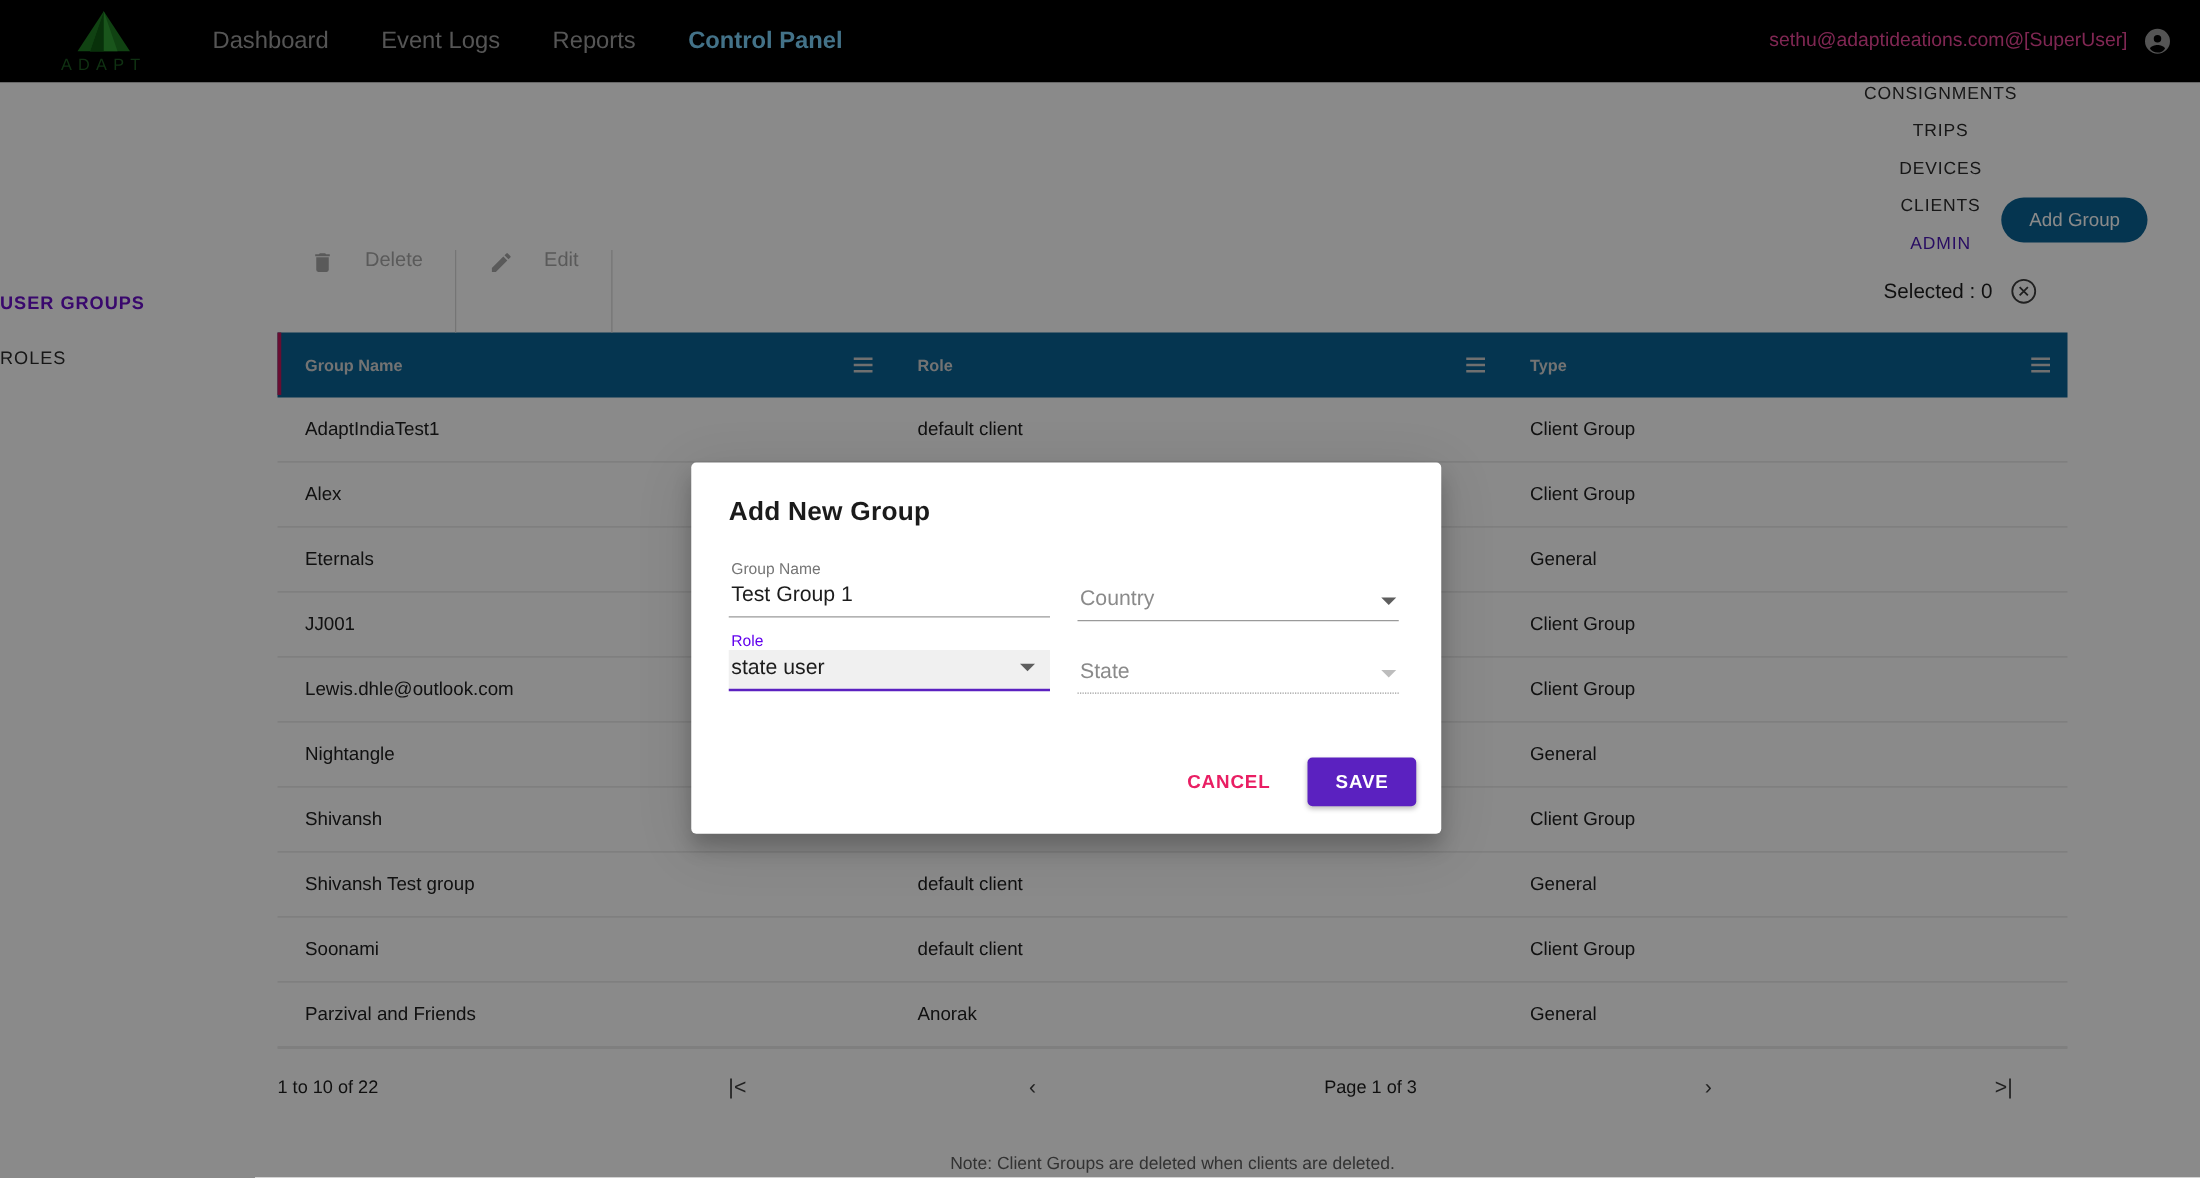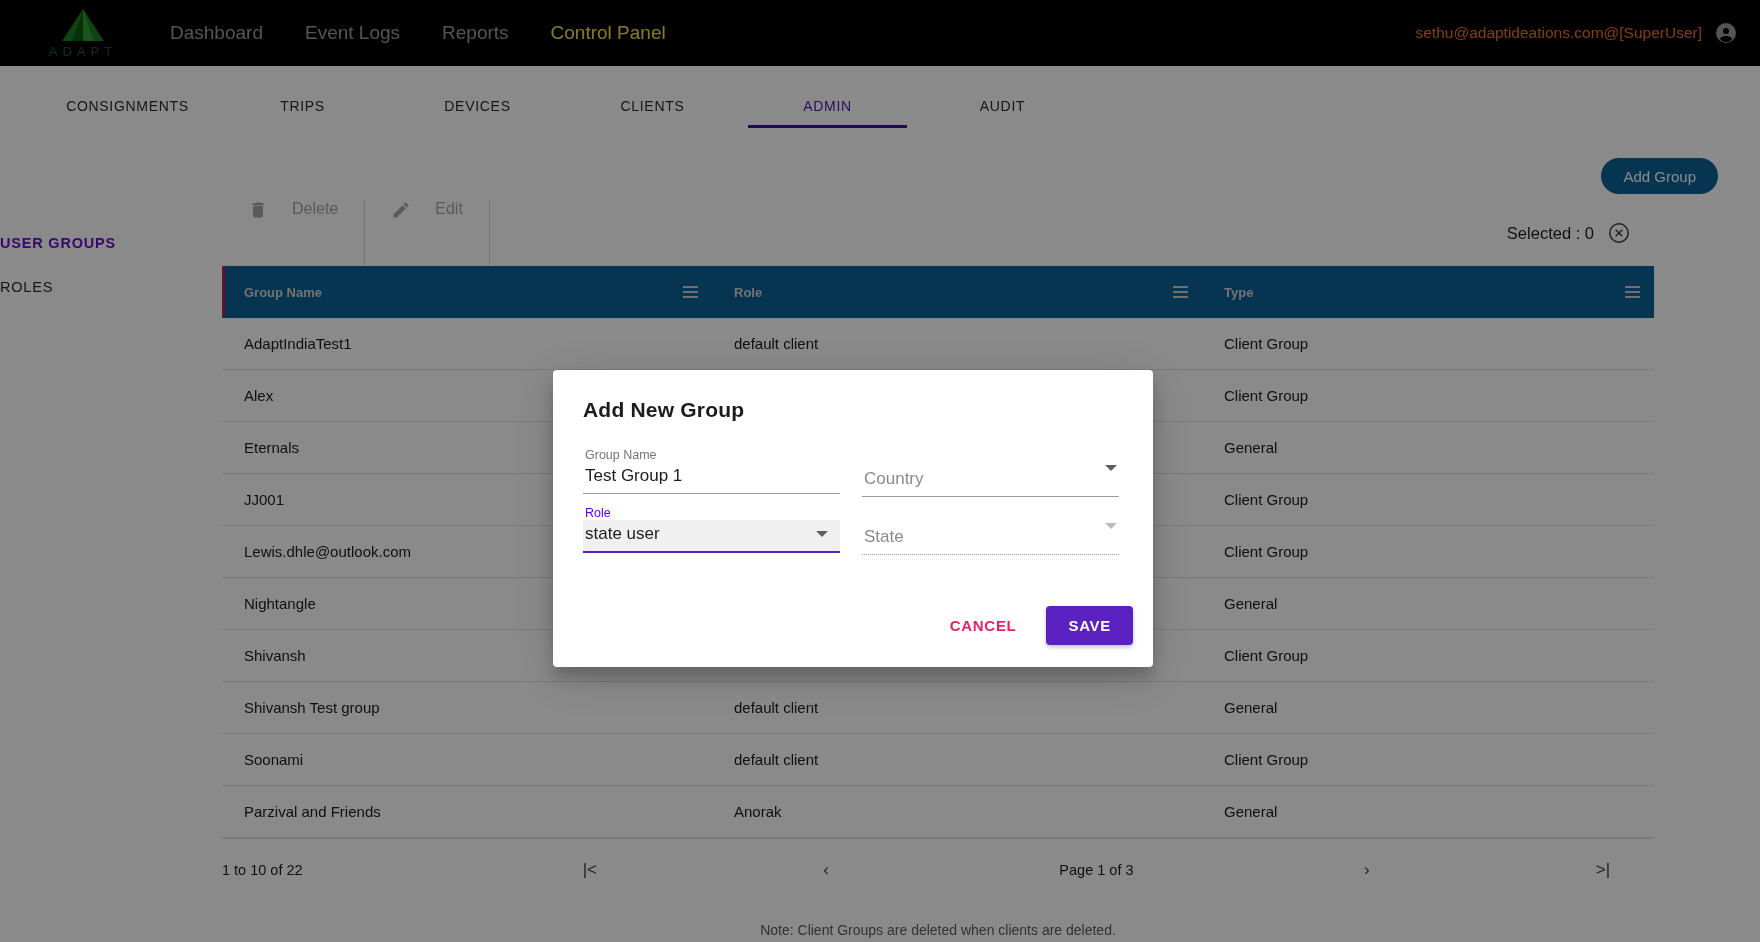--- a/index.html
+++ b/index.html
@@ -16,35 +16,35 @@
     background: #000000; display: flex; align-items: center;
   }
   .logo-wrap { width: 130px; display: flex; flex-direction: column; align-items: center;
                justify-content: center; margin-left: 18px; }
   .logo-tri { width: 46px; height: 36px; position: relative; }
   .logo-tri svg { display: block; }
   .logo-word { font-size: 13px; letter-spacing: 5px; color: #1d5c22; margin-top: 1px;
                font-family: "Liberation Sans", sans-serif; }
   .navlinks { display: flex; align-items: center; gap: 42px; margin-left: 22px; }
   .navlink { color: #9d9d9d; font-size: 19px; cursor: pointer; }
-  .navlink.active { color: #fde047; font-weight: normal; }
+  .navlink.active { color: #7dd3fc; font-weight: bold; }
   .topright { position: absolute; right: 22px; top: 0; height: 66px;
               display: flex; align-items: center; gap: 12px; }
-  .useremail { color: #f97316; font-size: 15.5px; }
+  .useremail { color: #ec4899; font-size: 15.5px; }
   .avatar-icon { width: 24px; height: 24px; color: #9b9b9b; }
 
   
   .page { position: absolute; top: 66px; left: 0; width: 1760px; height: 876px;
           background: #ffffff; }
   .scrim { position: absolute; top: 0; left: 0; width: 1760px; height: 942px;
            background: rgba(0,0,0,0.46); z-index: 50; }
 
   
   .tabbar { position: absolute; top: 0; left: 0; width: 1640px; height: 62px;
-            display: flex; align-items: flex-end; }
+            display: flex; align-items: flex-end; flex-direction: column; }
   .tab { width: 175px; text-align: center; font-size: 14px; letter-spacing: 0.7px;
          color: #2b2b2b; padding-bottom: 14px; cursor: pointer; position: relative; }
   .tab:first-child { margin-left: 40px; }
   .tab.active { color: #4b17b5; font-weight: 500; }
   .tab.active::after { content: ""; position: absolute; left: 8px; right: 8px; bottom: 0;
                        height: 3px; background: #3b1191; }
 
   
   .addgroup {
     position: absolute; right: 42px; top: 92px;
@@ -114,21 +114,21 @@
   .underline-dotted { height: 0; border-bottom: 1px dotted #9a9a9a; }
 
   .select-box { background: #f0f0f0; display: flex; align-items: center;
                 padding: 4px 10px 7px 2px; }
   .select-box .fvalue { flex: 1; padding: 0; }
   .placeholder { font-size: 17px; color: #8a8a8a; padding: 4px 0 7px 2px; }
   .caret { width: 0; height: 0; border-left: 6px solid transparent;
            border-right: 6px solid transparent; border-top: 6px solid #5e5e5e;
            margin-left: auto; margin-right: 2px; }
   .caret.muted { border-top-color: #bdbdbd; }
-  .row-inline { display: flex; align-items: flex-start; }
+  .row-inline { display: flex; align-items: center; }
 
   .modal-actions { display: flex; justify-content: flex-end; align-items: center;
                    gap: 18px; margin-top: 30px; }
   .btn-cancel { background: none; border: none; color: #e91e63; font-size: 15px;
                 font-weight: bold; letter-spacing: 0.7px; cursor: pointer; padding: 9px 12px; }
   .btn-save { background: #5b21c0; color: #ffffff; border: none; border-radius: 4px;
               font-size: 15px; font-weight: bold; letter-spacing: 0.7px;
               padding: 11px 22px; cursor: pointer;
               box-shadow: 0 2px 4px rgba(0,0,0,0.25); }
 </style>

